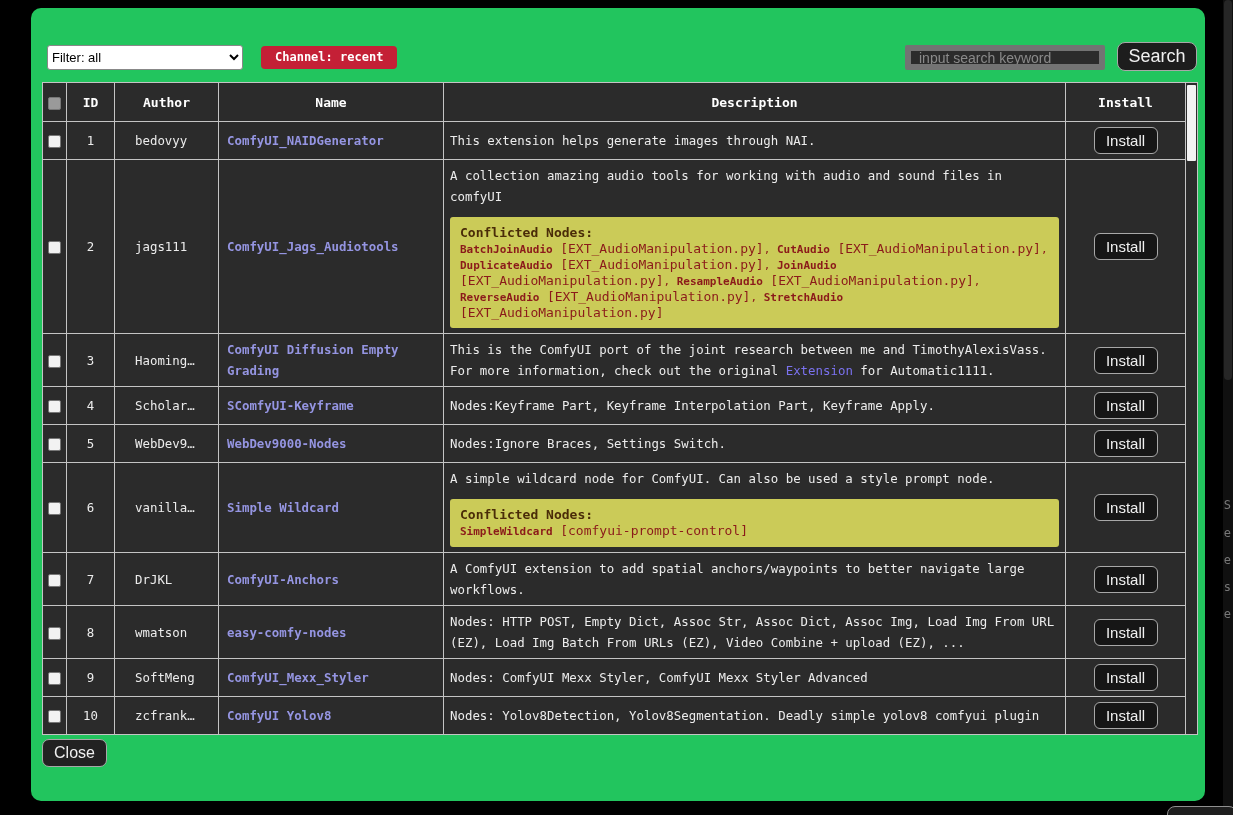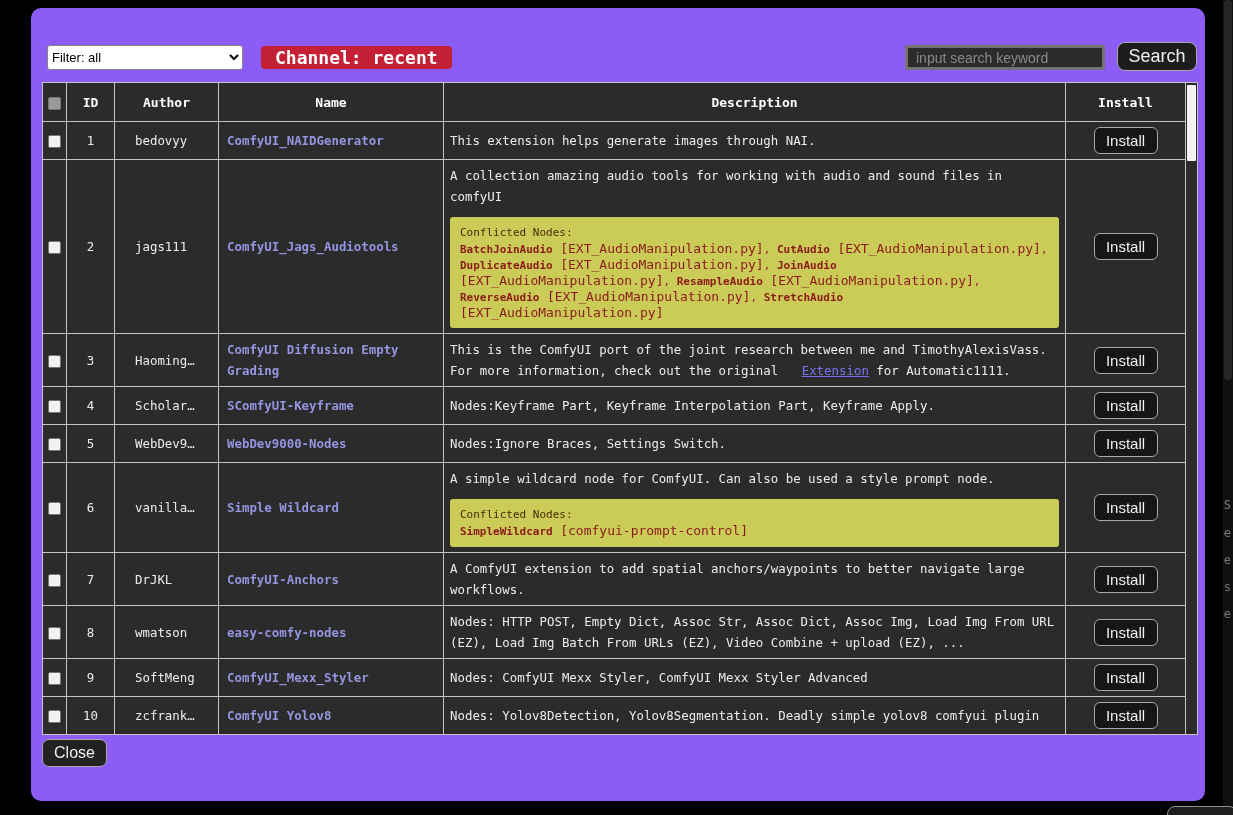--- a/index.html
+++ b/index.html
@@ -1,32 +1,32 @@
 <!DOCTYPE html>
 <html><head>
 <meta charset="utf-8">
 <style>
   * { margin:0; padding:0; box-sizing:border-box; }
   html,body { width:1233px; height:815px; background:#000; overflow:hidden;
               font-family:"DejaVu Sans Mono", monospace; }
 
   
   .modal { position:absolute; left:31px; top:8px; width:1174px; height:793px;
-           background:#8b5cf6; border-radius:10px; }
+           background:#22c55e; border-radius:10px; }
 
   
   .controls { position:absolute; left:0; top:0; width:100%; height:74px; }
   .filter-select { position:absolute; left:16px; top:37px; width:196px; height:25px;
                    font-family:"Liberation Sans", sans-serif; font-size:13px;
                    background:#fff; color:#000; border:1px solid #888; border-radius:3px; }
   .channel-badge { position:absolute; left:230px; top:38px; height:23px;
-                   background:#c42036; color:#fff; font-size:18px; font-weight:bold;
+                   background:#c42036; color:#fff; font-size:12px; font-weight:bold;
                    padding:4px 14px; border-radius:4px; line-height:15px; }
   .search-input { position:absolute; left:874px; top:37px; width:200px; height:25px;
-                  background:#2b2b2b; border:3px solid #737373; border-radius:2px;
+                  background:#2b2b2b; border:6px solid #737373; border-radius:2px;
                   color:#ddd; font-family:"Liberation Sans", sans-serif; font-size:14px;
                   padding:0 8px; }
   .search-input::placeholder { color:#8a8a8a; }
   .btn { font-family:"Liberation Sans", sans-serif; background:#1d1d1d; color:#f0f0f0;
          border:1px solid #a8a8a8; border-radius:8px; cursor:pointer; }
   .search-btn { position:absolute; left:1086px; top:34px; height:29px; width:80px;
                 font-size:18px; }
 
   
   .table-wrap { position:absolute; left:11px; top:74px; width:1156px; }
@@ -37,32 +37,32 @@
   td { padding:5px 4px; vertical-align:middle; color:#ececec; font-size:12.4px; }
   .col-check { width:24px; } .col-id { width:48px; } .col-author { width:104px; }
   .col-name { width:225px; } .col-desc { width:622px; } .col-install { width:120px; }
   .c-check { text-align:center; }
   .c-id { text-align:center; }
   .c-author { white-space:nowrap; overflow:hidden; text-overflow:ellipsis; padding:5px 20px; }
   .c-name { padding:5px 8px; }
   .name-link { color:#9595e2; font-weight:bold; text-decoration:none; cursor:pointer;
                line-height:21px; }
   .c-desc { padding:5px 6px; line-height:21px; }
-  .desc-link { color:#7b72f0; text-decoration:underline; cursor:pointer;margin-left:16px; }
+  .desc-link { color:#7b72f0; cursor:pointer; }
   .c-install { text-align:center; }
   .install-btn { width:64px; height:27px; font-size:15px; border-radius:6px; background:#161616; }
 
   .cb { appearance:none; -webkit-appearance:none; width:13px; height:13px;
         background:#f2f2f2; border:1px solid #777; border-radius:2px; cursor:pointer;
         vertical-align:middle; }
   .cb.hdr { background:#9a9a9a; }
 
   .conflict { background:#cbcb58; border-radius:3px; margin-top:10px; padding:8px 10px;
               line-height:15px; }
-  .conflict-title { color:#4a2c08; font-size:11px; font-weight:normal; margin-bottom:1px; }
+  .conflict-title { color:#4a2c08; font-size:13px; font-weight:bold; margin-bottom:1px; }
   .cn { color:#8b1a1a; font-size:11px; font-weight:bold; }
   .cs { color:#8b1a1a; font-size:13px; }
   .csep { color:#8b1a1a; font-size:11px; }
 
   
   .vscroll { position:absolute; top:0; right:0; bottom:0; width:13px;
              background:#2b2b2b; border:1px solid #c4c4c4; }
   .vscroll-thumb { position:absolute; top:2px; left:1px; width:9px; height:76px;
                    background:#f2f2f2; border-radius:1px; }
 

